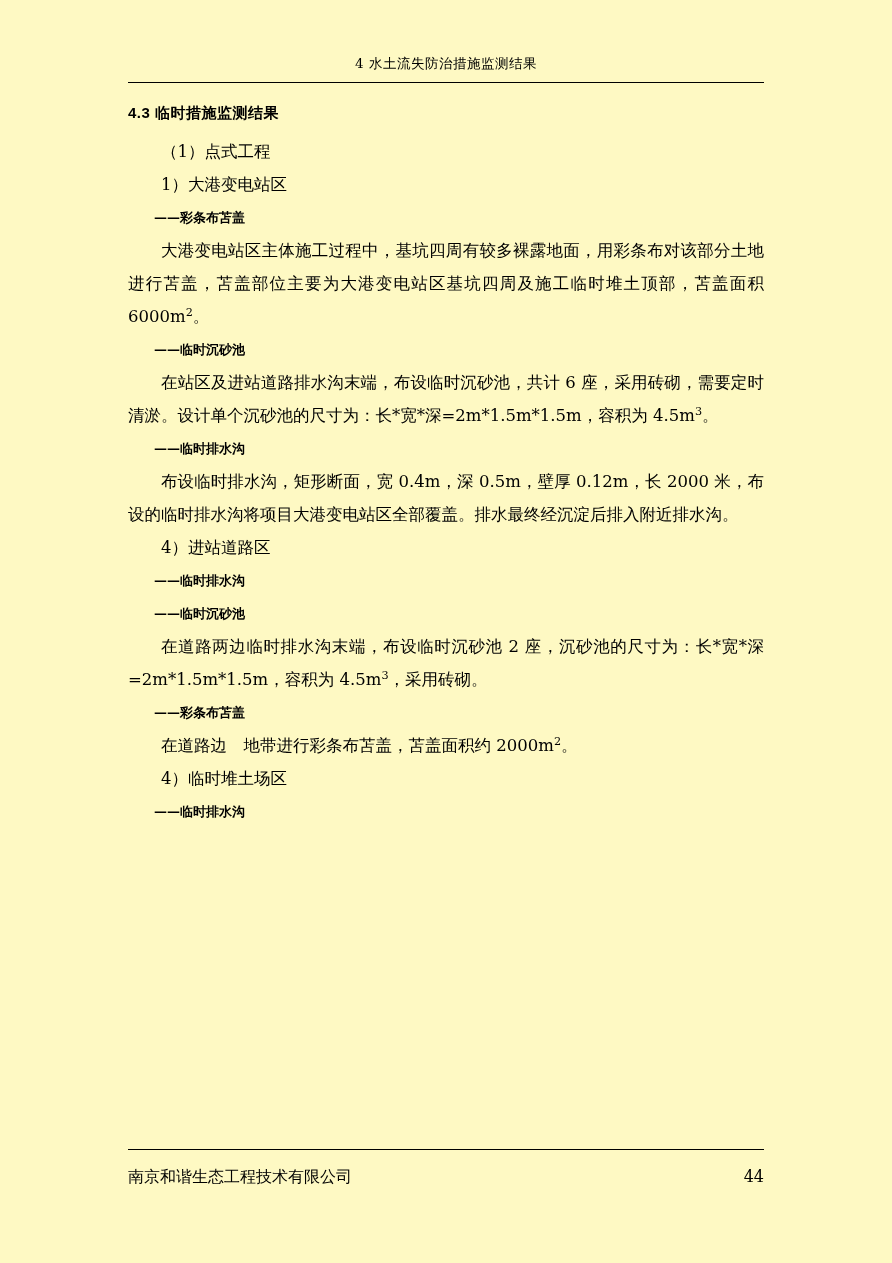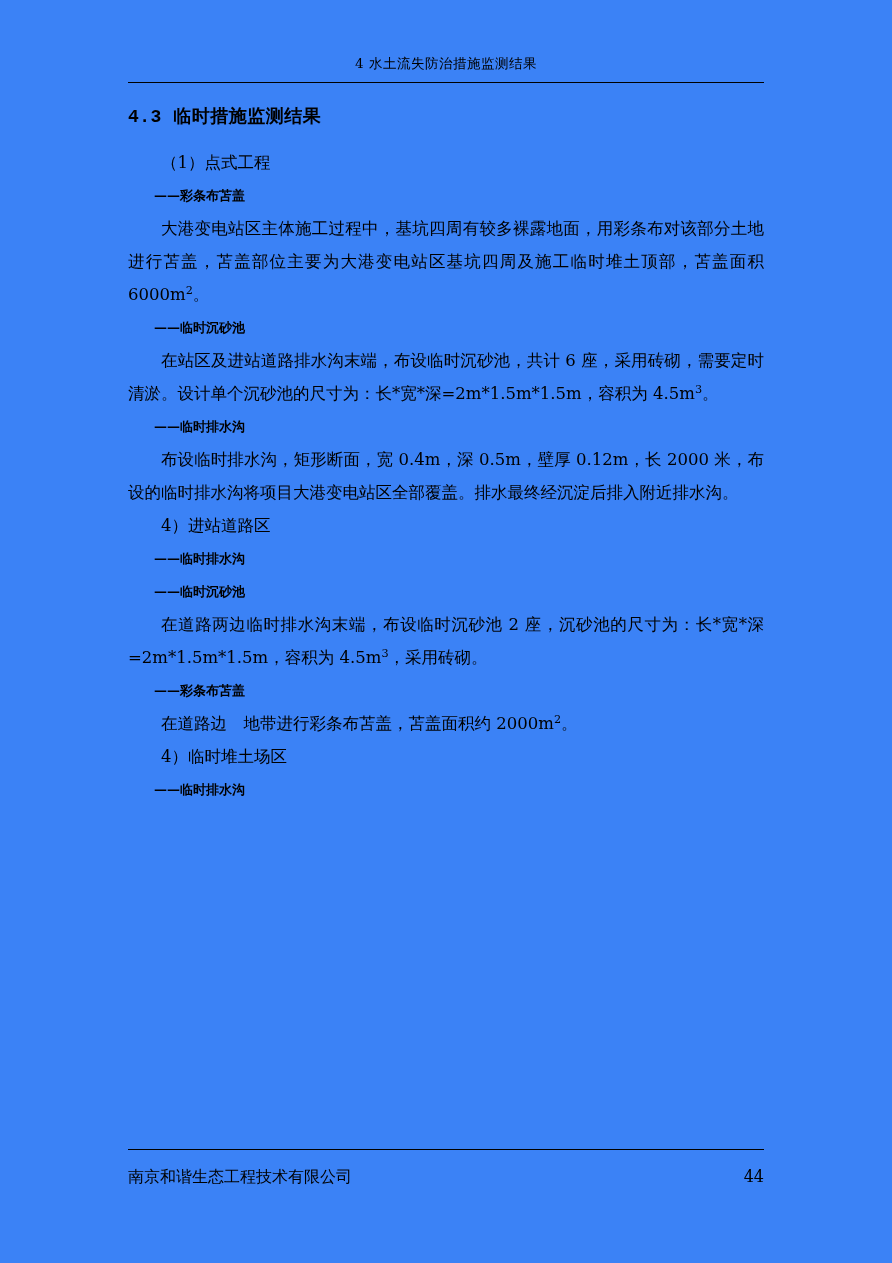--- a/index.html
+++ b/index.html
@@ -6,21 +6,21 @@
     margin: 0;
     padding: 0;
     background: #b8b8b8;
   }
   body {
     font-family: "DejaVu Serif", "Liberation Serif", serif;
   }
   .page {
     width: 892px;
     height: 1263px;
-    background: #3b82f6;
+    background: #fef9c3;
     margin: 0 auto;
     position: relative;
     box-sizing: border-box;
     overflow: hidden;
   }
   .content {
     position: absolute;
     left: 128px;
     top: 0;
     width: 636px;
@@ -43,25 +43,25 @@
     width: 636px;
     border-bottom: 1px solid #000;
   }
   .body-area {
     position: absolute;
     top: 104px;
     left: 0;
     width: 636px;
   }
   h1.sec {
-    font-size: 18px;
+    font-size: 15px;
     font-weight: bold;
-    margin: 0 0 18px 0;
+    margin: 0 0 12px 0;
     letter-spacing: 0.5px;
-    font-family: Liberation Mono, monospace;
+    font-family: Liberation Sans, sans-serif;
   }
   h2.subsec {
     font-size: 16.5px;
     font-weight: bold;
     margin: 0 0 12px 0;
     letter-spacing: 0.3px;
     font-family: "DejaVu Sans", "Liberation Sans", sans-serif;
   }
   p.para {
     font-size: 16.5px;
@@ -118,20 +118,21 @@
 <div class="page">
   <div class="content">
 
     <div class="header">4    水土流失防治措施监测结果</div>
     <div class="header-rule"></div>
 
     <div class="body-area">
       <h1 class="sec">4.3 临时措施监测结果</h1>
       <div id="blocks">
           <p class="lvl">（1）点式工程</p>
+          <p class="lvl">1）大港变电站区</p>
           <p class="dash">——彩条布苫盖</p>
           <p class="para">大港变电站区主体施工过程中，基坑四周有较多裸露地面，用彩条布对该部分土地进行苫盖，苫盖部位主要为大港变电站区基坑四周及施工临时堆土顶部，苫盖面积 6000m<sup>2</sup>。</p>
           <p class="dash">——临时沉砂池</p>
           <p class="para">在站区及进站道路排水沟末端，布设临时沉砂池，共计 6 座，采用砖砌，需要定时清淤。设计单个沉砂池的尺寸为：长*宽*深=2m*1.5m*1.5m，容积为 4.5m<sup>3</sup>。</p>
           <p class="dash">——临时排水沟</p>
           <p class="para">布设临时排水沟，矩形断面，宽 0.4m，深 0.5m，壁厚 0.12m，长 2000 米，布设的临时排水沟将项目大港变电站区全部覆盖。排水最终经沉淀后排入附近排水沟。</p>
           <p class="lvl">4）进站道路区</p>
           <p class="dash">——临时排水沟</p>
           <p class="dash">——临时沉砂池</p>
           <p class="para">在道路两边临时排水沟末端，布设临时沉砂池 2 座，沉砂池的尺寸为：长*宽*深=2m*1.5m*1.5m，容积为 4.5m<sup>3</sup>，采用砖砌。</p>

